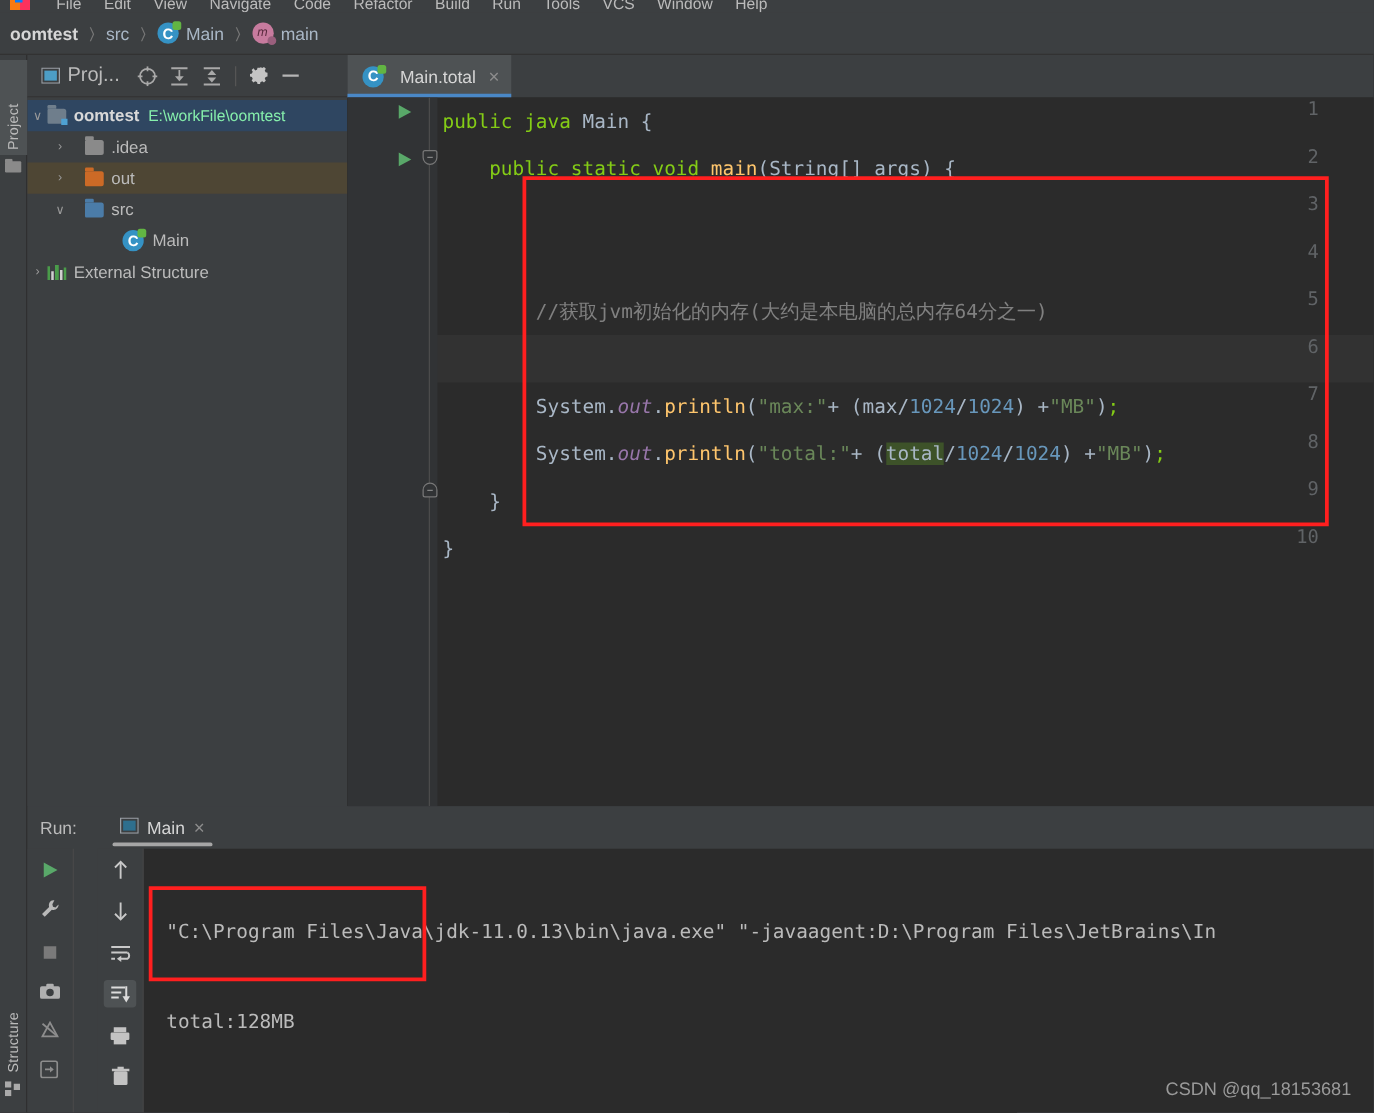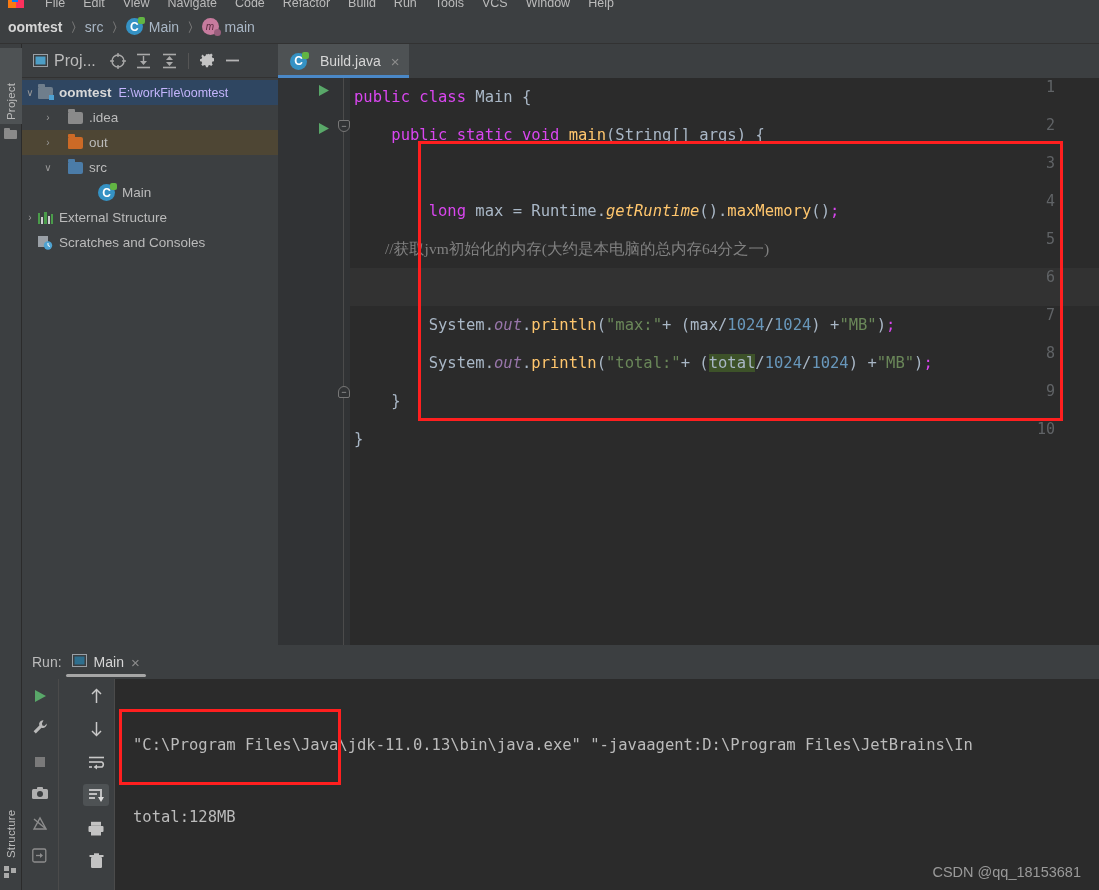--- a/index.html
+++ b/index.html
@@ -78,21 +78,21 @@
   .tbtn { width:24px; height:24px; display:flex; align-items:center; justify-content:center; }
   .sep-v { width:1px; height:16px; background:#555; margin:0 4px; }
 
   .tree { background:#3c3f41; padding-top:2px; font-size:13.5px; color:#bbbbbb; height: 567px; }
   .trow { height:25px; display:flex; align-items:center; white-space:nowrap; padding-right:4px; }
   .trow.sel-blue { background:#2f4661; }
   .trow.sel-tan  { background:#4e4634; }
   .arrow { width:16px; text-align:center; color:#999; font-size:10px; flex:0 0 16px; }
   .tlabel { color:#bbbbbb; }
   .tlabel.b { font-weight:bold; color:#d8d8d8; }
-  .tpath { color:#c4b5fd; font-size:12.5px; margin-left:7px; }
+  .tpath { color:#86efac; font-size:12.5px; margin-left:7px; }
   .folder { width:15px; height:12px; border-radius:1px 2px 2px 1px; flex:0 0 15px; margin-right:6px; position:relative; }
   .folder::before { content:""; position:absolute; left:0; top:-3px; width:7px; height:3px; border-radius:1px 1px 0 0; background:inherit; }
   .f-gray { background:#8a8a8a; }
   .f-blue { background:#4b7ca8; }
   .f-orange { background:#cc6a26; }
   .f-mod { background:#6f7e8c; }
   .f-mod::after { content:""; position:absolute; right:-1px; bottom:-1px; width:5px; height:5px; background:#4ea1d3; }
 
   .ico-iml { width:13px; height:14px; flex:0 0 13px; margin-right:6px; position:relative; background:#9aa0a6; border-radius:1px; }
   .ico-iml::after { content:""; position:absolute; right:-1px; bottom:-1px; width:5px; height:5px; background:#4d5359; }
@@ -119,37 +119,37 @@
   .runmark { position:absolute; left:40px; width:12px; height:13px; }
   .foldcol { position:absolute; left:65px; top:0; width:1px; height:100%; background:#4b4b4b; }
   .foldbox { position:absolute; left:60px; width:12px; height:12px; border:1px solid #777; background:#313335; color:#aaa; font-size:9px; line-height:10px; text-align:center; }
   .codetext {
     position:absolute; left:76px; top:0; right:0; height:100%;
     font-family:"DejaVu Sans Mono", monospace; font-size:15.5px; color:#a9b7c6;
     white-space:pre;
   }
   .cl { position:absolute; left:0; height:38px; line-height:38px; }
   .hl-line { position:absolute; left:0; right:0; height:38px; background:#323232; }
-  .kw { color:#d946ef; }
+  .kw { color:#84cc16; }
   .cls { color:#a9b7c6; }
   .mth { color:#ffc66d; }
   .mthi { color:#ffc66d; font-style:italic; }
   .cmt { color:#808080; }
   .str { color:#6a8759; }
   .num { color:#6897bb; }
   .fld { color:#9876aa; font-style:italic; }
   .brace { color:#a9b7c6; }
   .hl-ident { background:#4e4634; }
   .hl-ident2 { background:#3d5229; }
 
   .redbox1 { position:absolute; border:3px solid #ff1f1f; pointer-events:none; }
 
   
   .runwin { position:absolute; top:645px; left:22px; width:1077px; height:245px; background:#3c3f41; }
-  .runhdr { height:34px; display:flex; align-items:center; padding-left:10px; gap:0; }
+  .runhdr { height:34px; display:flex; align-items:center; padding-left:10px; gap:24px; }
   .runhdr .lbl { color:#bbbbbb; font-size:14px; }
   .runtab { display:flex; align-items:center; gap:7px; padding:0 10px; height:34px; position:relative; color:#d6d6d6; font-size:14px; }
   .runtab::after { content:""; position:absolute; left:4px; right:4px; bottom:2px; height:3px; background:#a6a6a6; border-radius:2px; }
   .runtab .x { color:#8d8d8d; font-size:15px; }
 
   .runbody { position:absolute; top:34px; left:0; width:1077px; height:211px; }
   .runtools { position:absolute; left:0; top:0; width:36px; height:211px; background:#3c3f41; display:flex; flex-direction:column; align-items:center; padding-top:6px; gap:9px; }
   .runtools2 { position:absolute; left:56px; top:0; width:36px; height:211px; background:#3c3f41; display:flex; flex-direction:column; align-items:center; padding-top:6px; gap:11px; }
   .rdiv { position:absolute; left:36px; top:0; width:1px; height:211px; background:#4b4b4b; }
   .rdiv2 { position:absolute; left:92px; top:0; width:1px; height:211px; background:#4b4b4b; }
@@ -321,40 +321,29 @@
         <span class="ico-lib">
           <i style="height:11px;background:#4a9c4a"></i>
             <i style="height:7px;background:#cfcfcf"></i>
             <i style="height:12px;background:#4a9c4a"></i>
             <i style="height:8px;background:#cfcfcf"></i>
             <i style="height:10px;background:#4a9c4a"></i>
         </span>
         <span class="tlabel">External Structure</span>
       </div>
 
-      <div class="trow" style="padding-left:16px;">
-        <span class="ico-scr">
-          <svg width="15" height="14">
-              <rect x="0" y="0" width="10" height="11" fill="#9aa0a6"></rect>
-              <circle cx="10" cy="9.5" r="4.2" fill="#4fa3d1"></circle>
-              <line x1="10" y1="9.5" x2="10" y2="7" stroke="#fff" stroke-width="1"></line>
-              <line x1="10" y1="9.5" x2="12" y2="10.5" stroke="#fff" stroke-width="1"></line>
-            </svg>
-        </span>
-        <span class="tlabel">Scratches and Consoles</span>
-      </div>
     </div>
   </div>
 
   <div class="editor">
 
     <div class="tabrow">
       <div class="etab">
         <span class="ico-class">C</span>
-        <span>Build.java</span>
+        <span>Main.total</span>
         <span class="x">×</span>
       </div>
     </div>
 
     <div class="code">
 
       <div class="hl-line" style="top:190px;"></div>
 
       <div class="gutter"></div>
       <div class="foldcol"></div>
@@ -378,28 +367,27 @@
       <span class="runmark" style="top:43px;">
         <svg width="12" height="13">
             <polygon points="1,1 11,6.5 1,12" fill="#59a869"></polygon>
           </svg>
       </span>
 
       <span class="foldbox" style="top:42px; border-radius:2px 2px 6px 6px;">−</span>
       <span class="foldbox" style="top:308px; border-radius:6px 6px 2px 2px;">−</span>
 
       <div class="codetext">
-        <div class="cl" style="top:0px;"><span class="kw">public</span> <span class="kw">class</span> <span class="cls">Main</span> <span class="brace">{</span></div>
+        <div class="cl" style="top:0px;"><span class="kw">public</span> <span class="kw">java</span> <span class="cls">Main</span> <span class="brace">{</span></div>
 
         <div class="cl" style="top:38px;">    <span class="kw">public</span> <span class="kw">static</span> <span class="kw">void</span> <span class="mth">main</span><span class="brace">(</span><span class="cls">String</span><span class="brace">[]</span> args<span class="brace">)</span> <span class="brace">{</span></div>
 
 
-        <div class="cl" style="top:114px;">        <span class="kw">long</span> max = <span class="cls">Runtime</span>.<span class="mthi">getRuntime</span><span class="brace">()</span>.<span class="mth">maxMemory</span><span class="brace">()</span><span class="kw">;</span></div>
-
-        <div class="cl" style="top:152px;font-family:Liberation Serif, serif;">        <span class="cmt">//获取jvm初始化的内存(大约是本电脑的总内存64分之一)</span></div>
+
+        <div class="cl" style="top:152px;">        <span class="cmt">//获取jvm初始化的内存(大约是本电脑的总内存64分之一)</span></div>
 
 
         <div class="cl" style="top:228px;">        <span class="cls">System</span>.<span class="fld">out</span>.<span class="mth">println</span><span class="brace">(</span><span class="str">"max:"</span>+ <span class="brace">(</span>max/<span class="num">1024</span>/<span class="num">1024</span><span class="brace">)</span> +<span class="str">"MB"</span><span class="brace">)</span><span class="kw">;</span></div>
 
         <div class="cl" style="top:266px;">        <span class="cls">System</span>.<span class="fld">out</span>.<span class="mth">println</span><span class="brace">(</span><span class="str">"total:"</span>+ <span class="brace">(</span><span class="hl-ident2">total</span>/<span class="num">1024</span>/<span class="num">1024</span><span class="brace">)</span> +<span class="str">"MB"</span><span class="brace">)</span><span class="kw">;</span></div>
 
         <div class="cl" style="top:304px;">    <span class="brace">}</span></div>
 
         <div class="cl" style="top:342px;"><span class="brace">}</span></div>
       </div>

